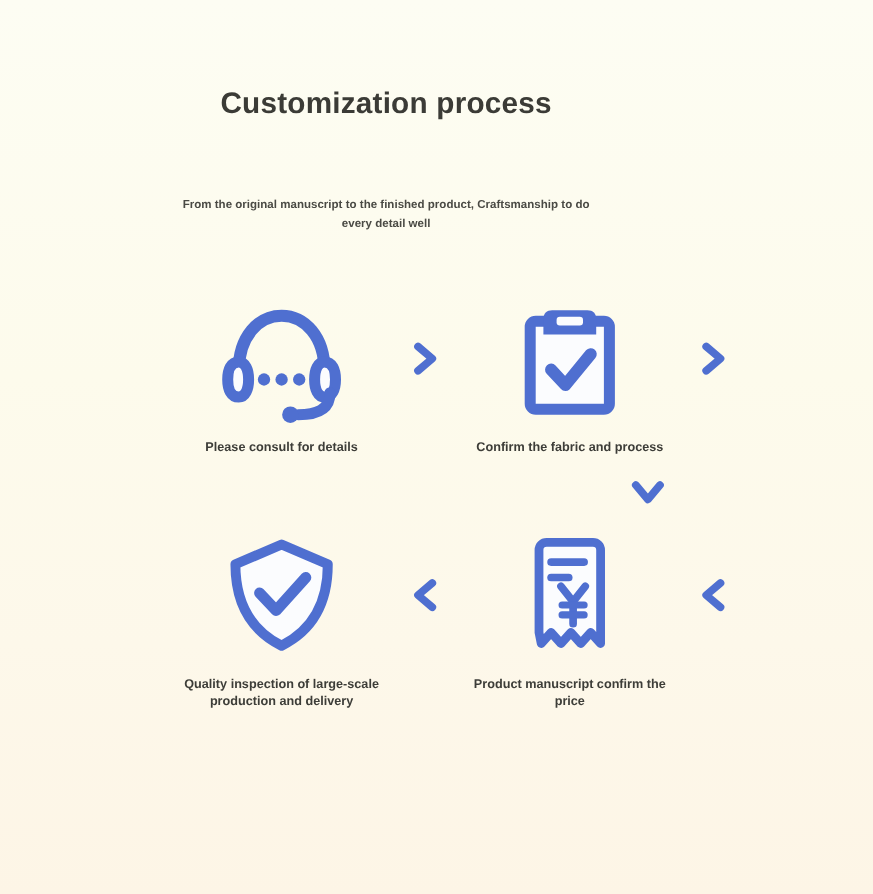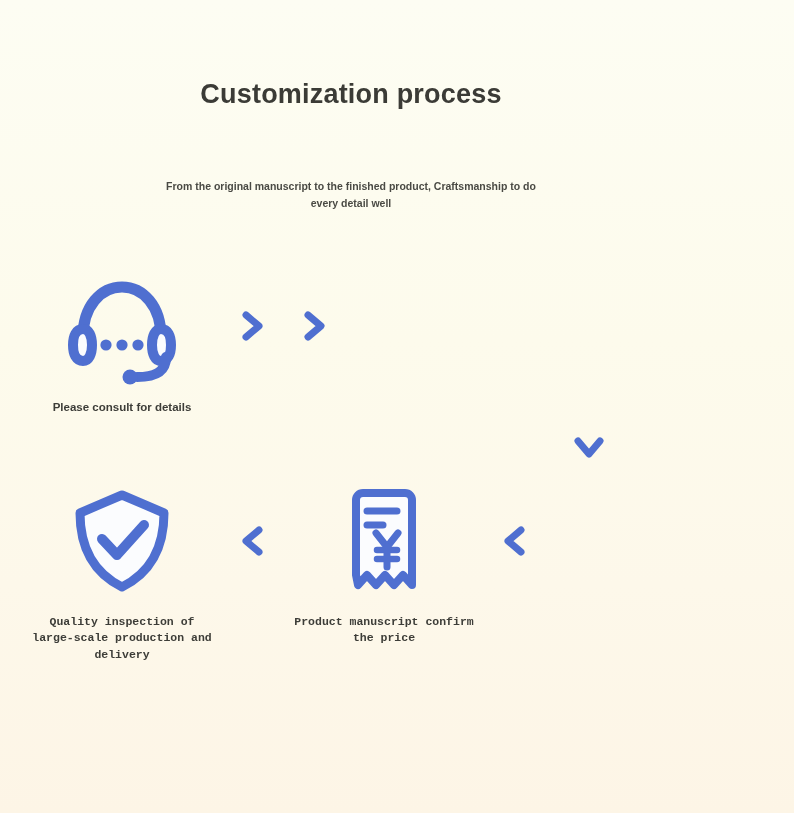--- a/index.html
+++ b/index.html
@@ -46,21 +46,21 @@
   }
 
   
   .flow {
     margin-top: 56px;
     padding: 0 22px;
   }
   .row {
     display: flex;
     align-items: flex-start;
-    justify-content: flex-start;
+    justify-content: flex-end;
   }
   .cell {
     width: 200px;
     display: flex;
     flex-direction: column;
     align-items: center;
   }
   .icon-box {
     height: 118px;
     display: flex;
@@ -95,21 +95,21 @@
     margin-top: 6px;
   }
   .down-slot {
     width: 200px;
     display: flex;
     align-items: center;
     justify-content: center;
   }
   .down-spacer { width: 62px; }
 
-  .row-two { margin-top: 8px; font-family: Liberation Mono, monospace; }
+  .row-two { margin-top: 8px; }
 
   svg { overflow: visible; }
 </style>
 </head>
 <body>
 
 <div class="page">
 
   <div class="header">
     <h1 class="title">Customization process</h1>
@@ -140,20 +140,34 @@
         </div>
         <div class="cell-label">Please consult for details</div>
       </div>
 
       <div class="sep">
         <svg width="26" height="30" viewBox="0 0 26 30">
           <path d="M6 4 L19 15 L6 26" stroke="#4f6fd0" stroke-width="7" stroke-linecap="round" stroke-linejoin="round" fill="none"></path>
         </svg>
       </div>
 
+      <div class="cell">
+        <div class="icon-box">
+          <svg width="96" height="104" viewBox="0 0 96 104" fill="none">
+
+            <rect x="12" y="18" width="72" height="80" rx="5" stroke="#4f6fd0" stroke-width="10" fill="#fbfcfe"></rect>
+
+            <path d="M24 16 C24 11 27 8 32 8 L64 8 C69 8 72 11 72 16 L72 30 L24 30 Z" fill="#4f6fd0"></path>
+            <rect x="36" y="14" width="24" height="8" rx="3" fill="#fbfcfe"></rect>
+
+            <path d="M31 62 L44 76 L67 48" stroke="#4f6fd0" stroke-width="11" stroke-linecap="round" stroke-linejoin="round" fill="none"></path>
+          </svg>
+        </div>
+        <div class="cell-label">Confirm the fabric and process</div>
+      </div>
 
       <div class="sep">
         <svg width="26" height="30" viewBox="0 0 26 30">
           <path d="M6 4 L19 15 L6 26" stroke="#4f6fd0" stroke-width="7" stroke-linecap="round" stroke-linejoin="round" fill="none"></path>
         </svg>
       </div>
 
 
     </div>
 

